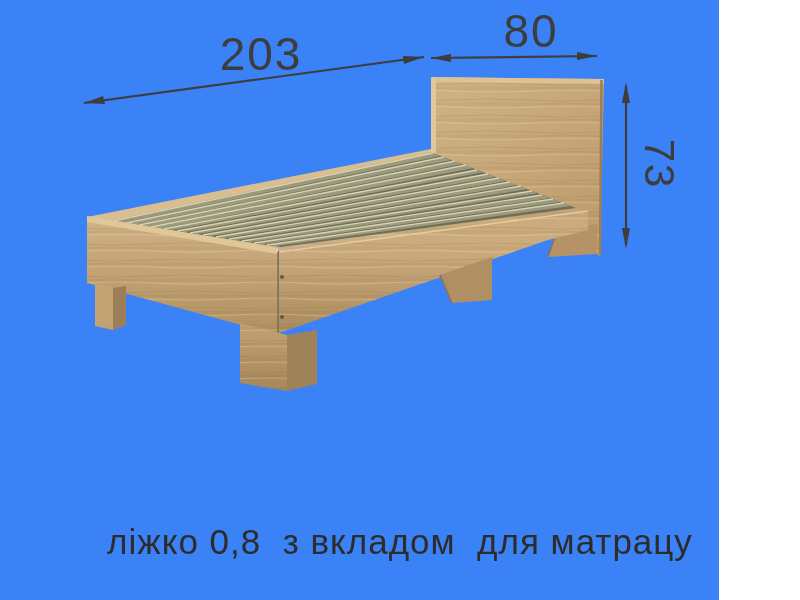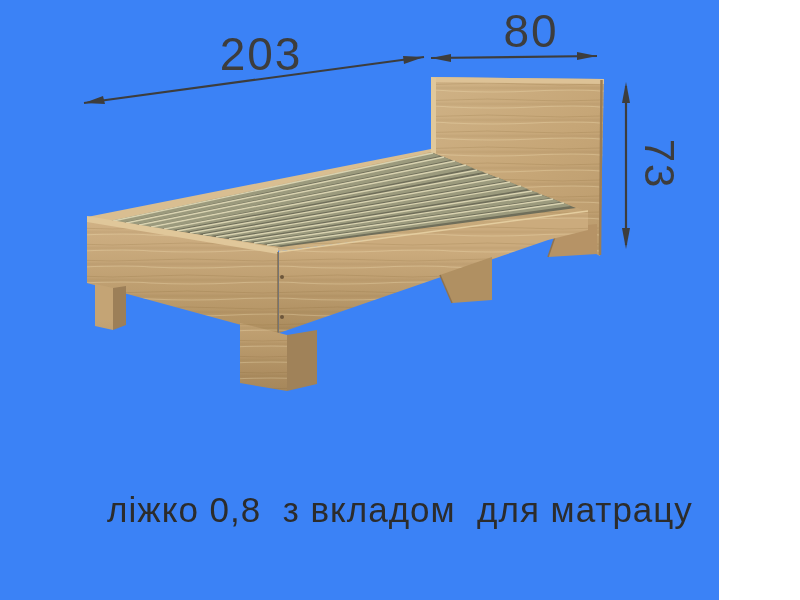--- a/index.html
+++ b/index.html
@@ -13,21 +13,21 @@
     font-weight:300;
     fill:#3d3d3d;
     letter-spacing:2px;
   }
   #caption{
     position:absolute;left:0;top:412px;width:800px;
     text-align:center;color:#2c2c2c;
     font-size:35px;line-height:39px;font-weight:300;
     letter-spacing:1px;white-space:pre;
   }
-  .cap-line{height:39px;}
+  .cap-line{height:39px;margin-top:32px;}
 </style>
 </head>
 <body>
 
 <div id="stage">
 
   <svg id="bed-svg" width="800" height="600" viewBox="0 0 800 600">
     <defs>
       <linearGradient id="gHead" x1="431" y1="76" x2="604" y2="253" gradientUnits="userSpaceOnUse">
         <stop offset="0" stop-color="#cfb286"></stop>

